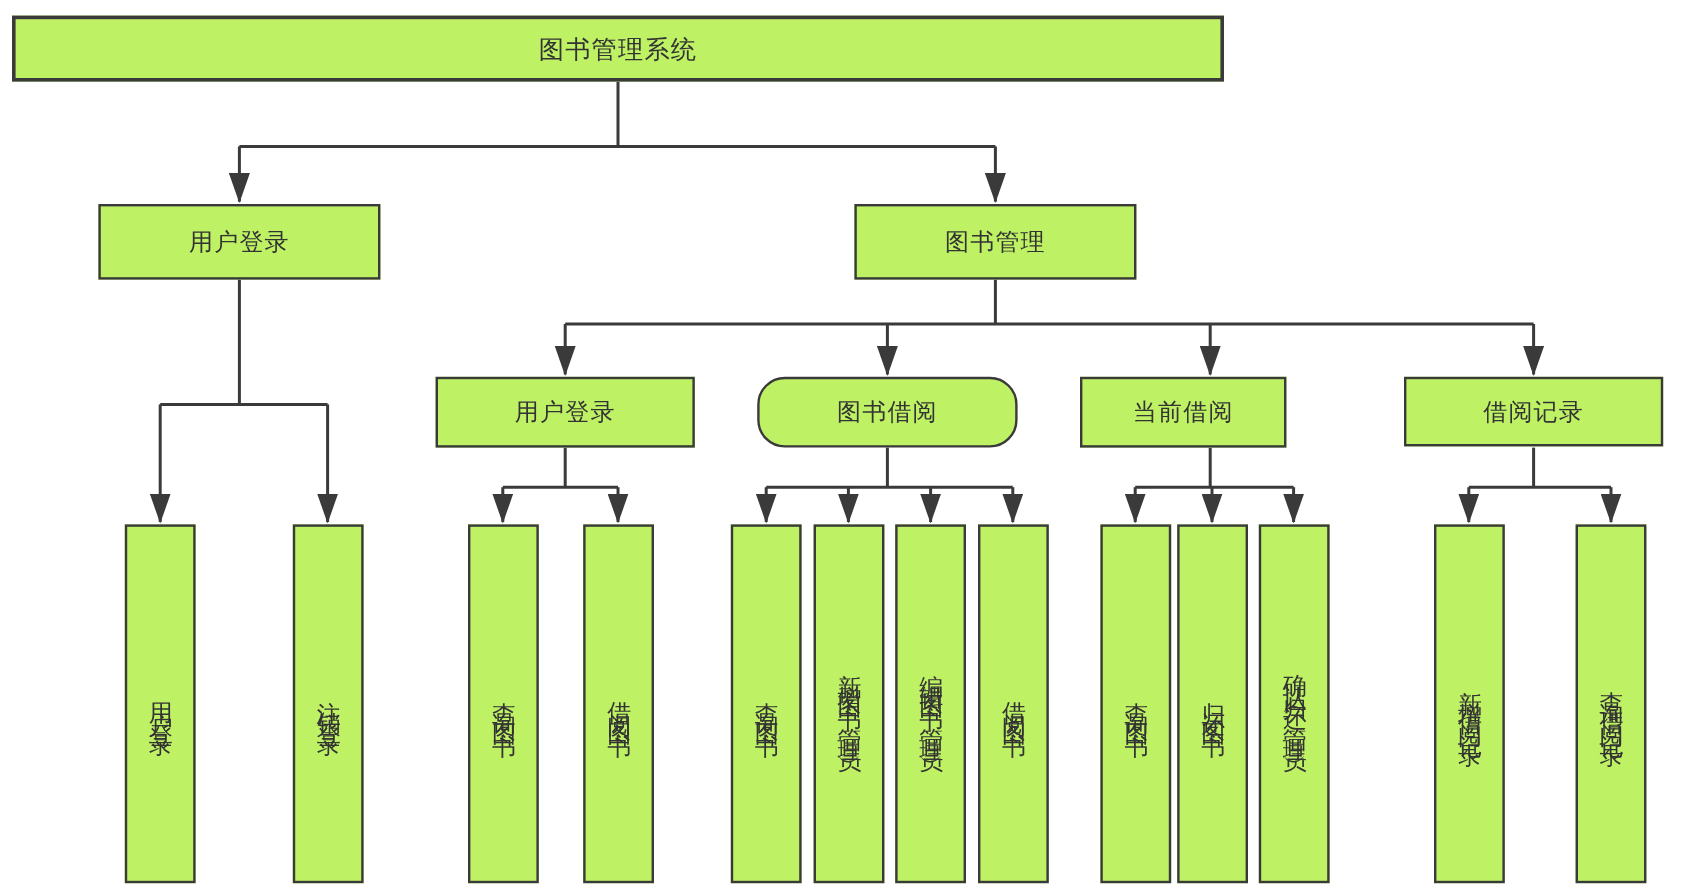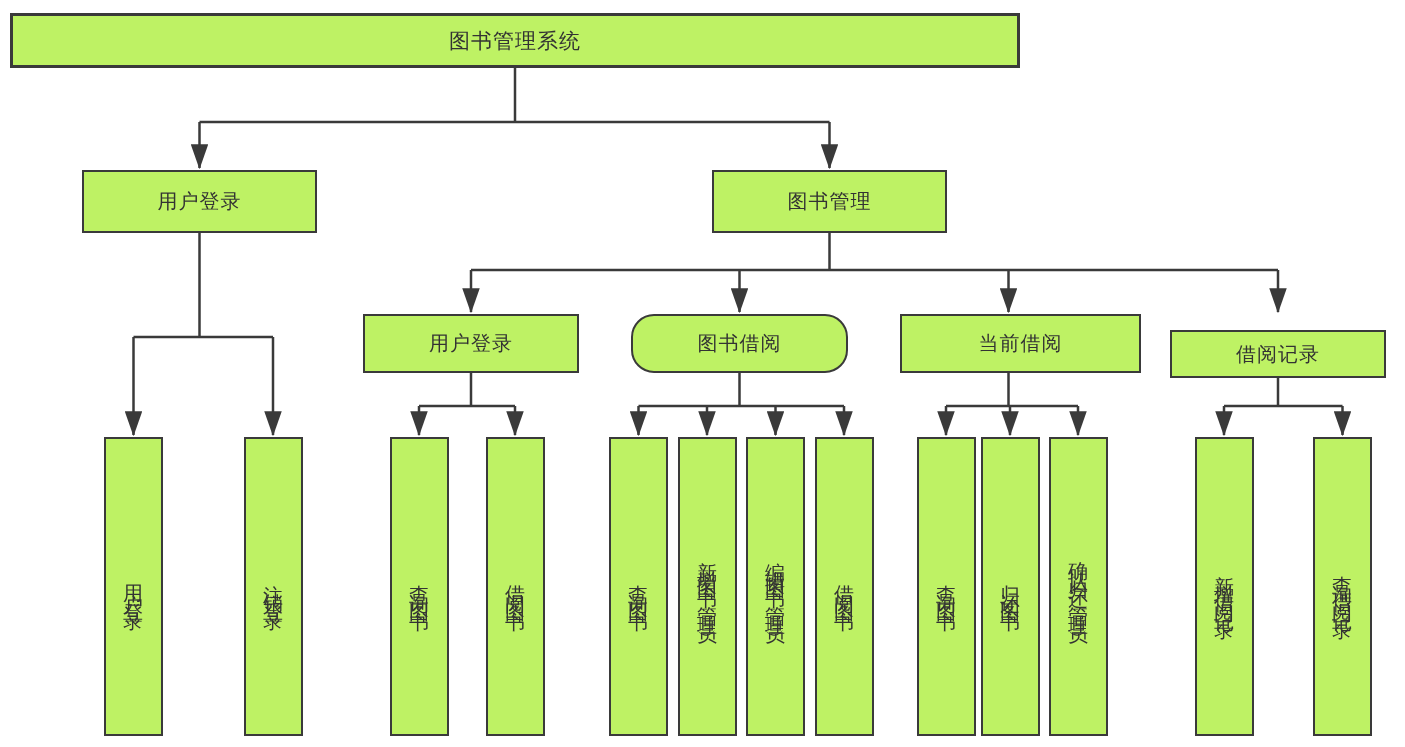--- a/index.html
+++ b/index.html
@@ -109,24 +109,24 @@
   <div class="box" style="left:712px;top:170px;width:235px;height:63px;">
     <span>图书管理</span>
   </div>
 
   <div class="box" style="left:363px;top:314px;width:216px;height:59px;">
     <span>用户登录</span>
   </div>
   <div class="box" style="left:631px;top:314px;width:217px;height:59px;border-radius:23px;">
     <span>图书借阅</span>
   </div>
-  <div class="box" style="left:900px;top:314px;width:241px;height:59px;">
+  <div class="box" style="left:900px;top:314px;width:172px;height:59px;">
     <span>当前借阅</span>
   </div>
-  <div class="box" style="left:1170px;top:314px;width:216px;height:48px;margin-top:16px;">
+  <div class="box" style="left:1170px;top:314px;width:216px;height:58px;">
     <span>借阅记录</span>
   </div>
 
   <div class="box vbox" style="left:104px;top:437px;width:59px;height:299px;">
     <span>用户登录</span>
   </div>
   <div class="box vbox" style="left:244px;top:437px;width:59px;height:299px;">
     <span>注销登录</span>
   </div>
 

